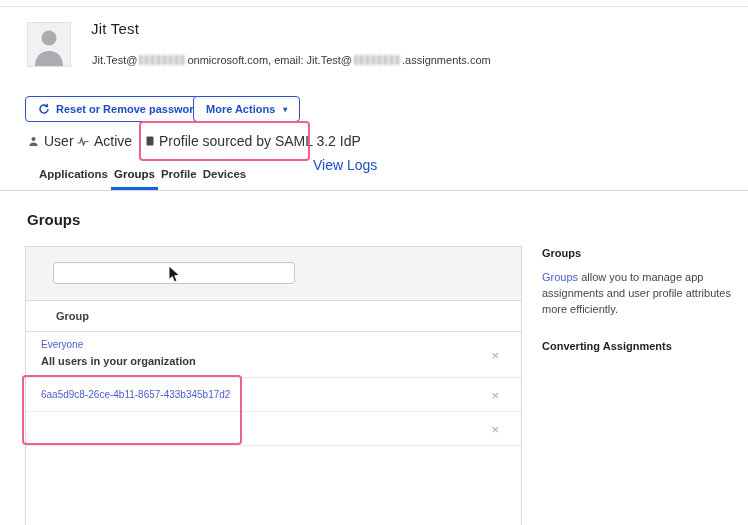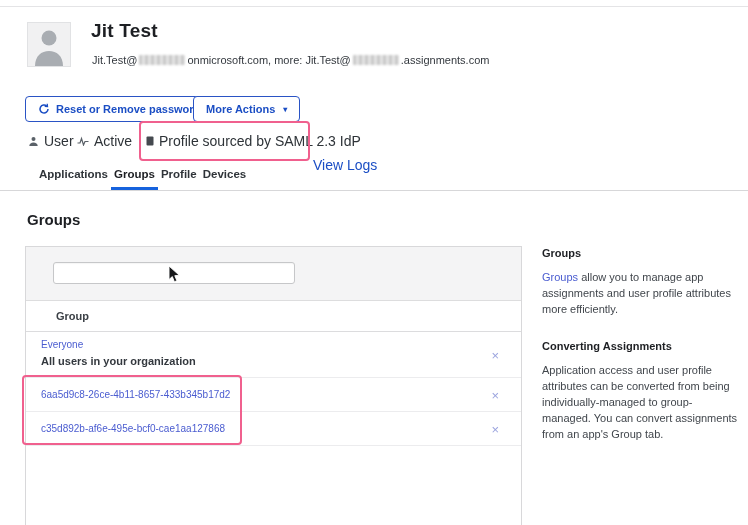--- a/index.html
+++ b/index.html
@@ -5,21 +5,21 @@
   html,body{margin:0;padding:0;background:#ffffff;}
   #frame{
     position:relative;width:748px;height:525px;overflow:hidden;background:#fff;
     font-family:"Liberation Sans",sans-serif;color:#2e3338;
   }
   .abs{position:absolute;}
   .hairline{height:1px;background:#e4e4e6;}
 
   
   #avatar{left:27px;top:22px;width:44px;height:45px;background:#f1f1f2;border:1px solid #e1e2e4;box-sizing:border-box;}
-  #user-title{left:91px;top:20px;font-size:19px;font-weight:700;color:#1d1f23;letter-spacing:.2px;}
+  #user-title{left:91px;top:20px;font-size:15px;font-weight:400;color:#1d1f23;letter-spacing:.2px;}
   #user-subtitle{left:92px;top:54px;font-size:11px;color:#33383e;white-space:nowrap;}
   .redacted{display:inline-block;width:46px;height:10px;margin:0 2px;vertical-align:-1px;
     background:repeating-linear-gradient(90deg,#c9c9c9 0 3px,#e4e4e4 3px 6px);
     filter:blur(1.1px);border-radius:1px;}
 
   
   .btn{position:absolute;top:96px;height:26px;box-sizing:border-box;display:flex;align-items:center;gap:6px;
     padding:0 12px;background:#fff;border:1px solid #2a54c5;border-radius:4px;
     color:#1b4ec4;font-size:11px;font-weight:700;cursor:pointer;white-space:nowrap;}
   #reset-btn{left:25px;}
@@ -82,21 +82,21 @@
   <div class="abs hairline" style="left:0;top:6px;width:748px;"></div>
 
   <div class="abs" id="avatar">
     <svg width="42" height="43" viewBox="0 0 42 43">
       <circle cx="21" cy="15" r="7.5" fill="#a9adb2"></circle>
       <path d="M7 43c0-10 6.5-15 14-15s14 5 14 15z" fill="#a9adb2"></path>
     </svg>
   </div>
   <div class="abs" id="user-title">Jit Test</div>
   <div class="abs" id="user-subtitle">
-    <span>Jit.Test@</span><span class="redacted"></span><span>onmicrosoft.com, more: Jit.Test@</span><span class="redacted"></span><span>.assignments.com</span>
+    <span>Jit.Test@</span><span class="redacted"></span><span>onmicrosoft.com, email: Jit.Test@</span><span class="redacted"></span><span>.assignments.com</span>
   </div>
 
   <button class="btn" id="reset-btn">
     <svg width="12" height="12" viewBox="0 0 12 12">
       <path d="M10 6a4 4 0 1 1-1.3-2.95" fill="none" stroke="#1b4ec4" stroke-width="1.5"></path>
       <path d="M9.2 0.8l0.3 2.8-2.8-.3" fill="none" stroke="#1b4ec4" stroke-width="1.3"></path>
     </svg>
     <span>Reset or Remove password</span>
   </button>
   <button class="btn" id="more-actions-btn">
@@ -114,21 +114,21 @@
   <div class="status-item" style="left:77px;">
     <svg width="12" height="10" viewBox="0 0 12 10">
       <polyline points="0.5,7 3,7 4.5,2.5 6.5,9 8,5.5 11.5,5.5" fill="none" stroke="#5a6168" stroke-width="1.2"></polyline>
     </svg>
     <span>Active</span>
   </div>
   <div class="status-item" style="left:146px;">
     <svg width="8" height="10" viewBox="0 0 8 10">
       <rect x="0.5" y="0.5" width="7" height="9" rx="1" fill="#45494f"></rect>
     </svg>
-    <span>Profile sourced by SAML 2.3 IdP</span>
+    <span>Profile sourced by SAML 3.2 IdP</span>
   </div>
   <div class="status-item" id="view-logs">View Logs</div>
 
   <div class="abs annotation" id="annotation-profile"></div>
 
   <div class="abs" id="tabs">
     <div class="tab">Applications</div>
     <div class="tab active">Groups</div>
     <div class="tab">Profile</div>
     <div class="tab">Devices</div>
@@ -147,33 +147,31 @@
     <div class="row" id="row-0">
       <div class="row-link">Everyone</div>
       <div class="row-sub">All users in your organization</div>
       <div class="row-remove">×</div>
     </div>
     <div class="row" id="row-1">
       <div class="row-link">6aa5d9c8-26ce-4b11-8657-433b345b17d2</div>
       <div class="row-remove">×</div>
     </div>
     <div class="row" id="row-2">
-      <div class="row-link">c35d892b-af6e-495e-bcf0-cae1aa127868</div>
       <div class="row-remove">×</div>
     </div>
   </div>
 
   <div class="abs annotation" id="annotation-rows"></div>
 
   <div class="abs" id="cursor">
     <svg width="13" height="19" viewBox="0 0 13 19">
       <path d="M1 1 L1 14.5 L4.3 11.6 L6.4 16.8 L8.9 15.7 L6.8 10.7 L11.3 10.3 Z" fill="#17181a" stroke="#ffffff" stroke-width="0.9"></path>
     </svg>
   </div>
 
   <div class="abs" id="sidebar">
     <div class="sb-heading">Groups</div>
     <p class="sb-p"><span class="sb-link">Groups</span><span> allow you to manage app assignments and user profile attributes more efficiently.</span></p>
     <div class="sb-heading sb-heading2">Converting Assignments</div>
-    <p class="sb-p">Application access and user profile attributes can be converted from being individually-managed to group-managed. You can convert assignments from an app's Group tab.</p>
   </div>
 
 </div>
 
 </body></html>

